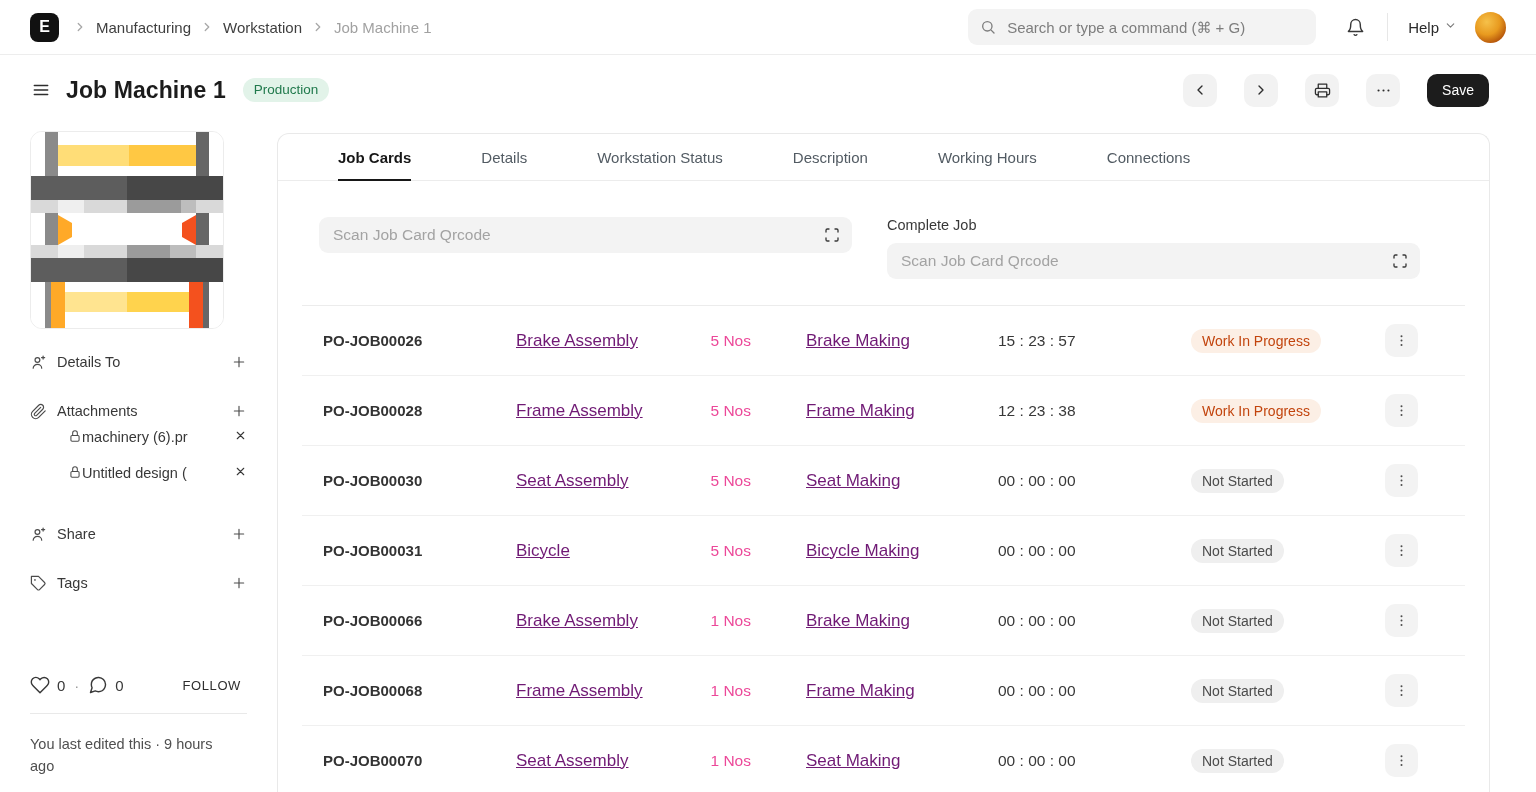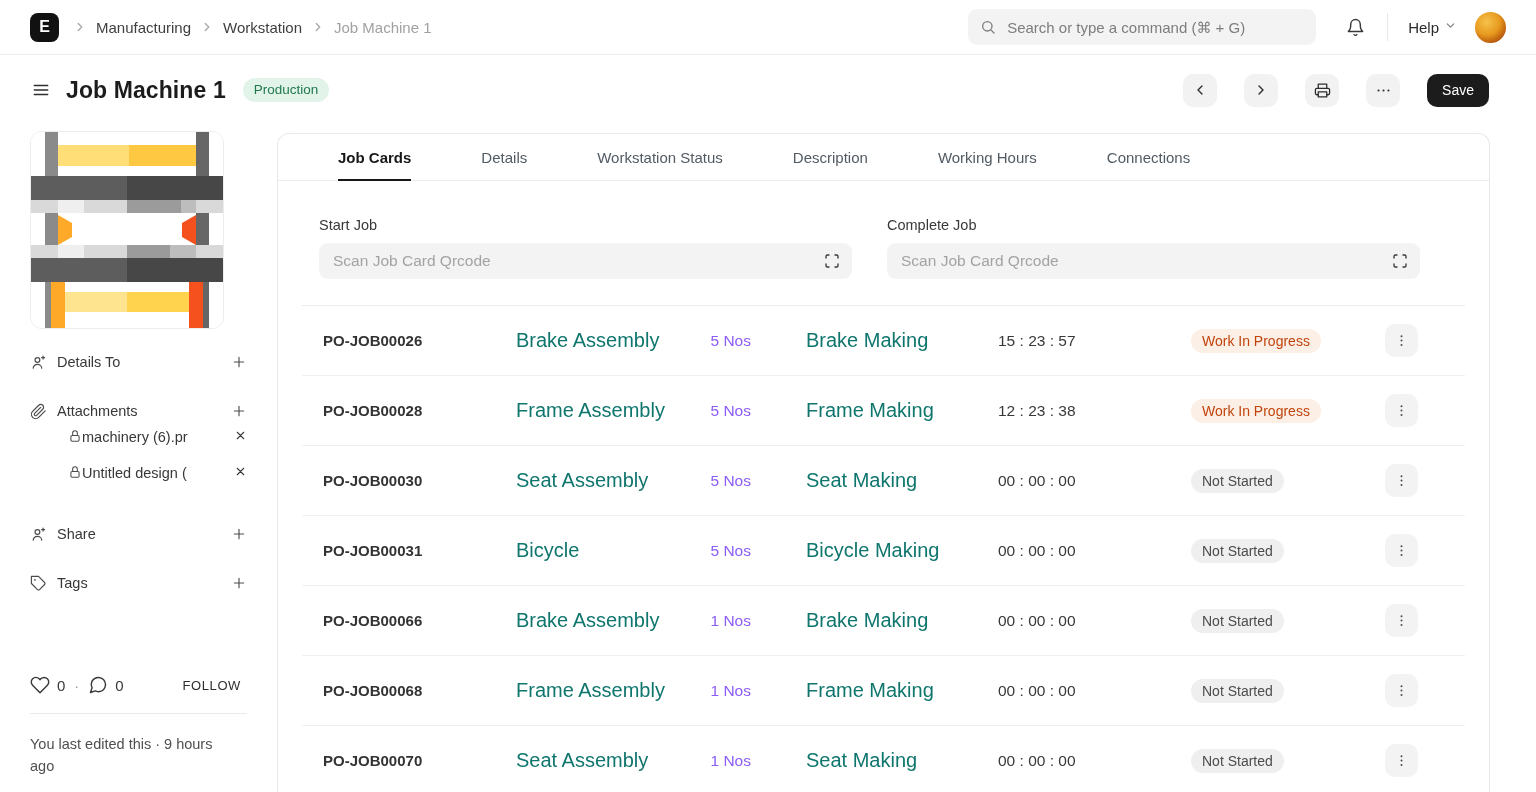--- a/index.html
+++ b/index.html
@@ -84,22 +84,22 @@
                            font-family:"Liberation Sans", sans-serif; }
   .scan-input-wrap input::placeholder { color:#a3a3a3; }
   .scan-icon { color:#383838; cursor:pointer; }
 
   
   .job-table { margin:0 24px; border-top:1px solid #ececec; }
   .job-row { height:70px; display:grid; align-items:center; padding-left:21px; cursor:pointer;
              grid-template-columns:193px 175px 60px 247px 193px 194px 33px;
              border-bottom:1px solid #f0f0f0; }
   .cell-id { font-weight:700; font-size:15px; color:#333333; }
-  .cell-item, .cell-op { font-size:20px; color:#0f766e; }
-  .cell-qty { font-size:15.5px; color:#8b5cf6; text-align:right; }
+  .cell-item, .cell-op { font-size:17px; color:#701a75;text-decoration:underline; }
+  .cell-qty { font-size:15.5px; color:#ec4899; text-align:right; }
   .cell-op { padding-left:55px; }
   .cell-time { font-size:15.5px; color:#383838; }
   .badge.wip { background:var(--wip-bg,#fcefe5); color:var(--wip-text,#c2440d); font-size:14px; }
   .badge.neutral { background:var(--neutral-bg,#efefef); color:var(--neutral-text,#4c4c4c); font-size:14px; }
   .kebab-btn { width:33px; height:33px; border-radius:10px; background:#f3f3f3; border:none; cursor:pointer;
                display:flex; align-items:center; justify-content:center; color:#4c4c4c; }
 </style>
 </head>
 <body>
 
@@ -321,21 +321,20 @@
       <div class="tab active">Job Cards</div>
       <div class="tab">Details</div>
       <div class="tab">Workstation Status</div>
       <div class="tab">Description</div>
       <div class="tab">Working Hours</div>
       <div class="tab">Connections</div>
     </div>
 
     <div class="scan-section">
       <div>
-        <div class="scan-label">Start Job</div>
         <div class="scan-input-wrap">
           <input type="text" placeholder="Scan Job Card Qrcode" style="">
           <span class="scan-icon">
             <svg width="16" height="16" viewBox="0 0 24 24" fill="none" stroke="currentColor" stroke-width="2" stroke-linecap="round">
                 <path d="M3 7.5V5a2 2 0 0 1 2-2h2.5"></path>
                 <path d="M16.5 3H19a2 2 0 0 1 2 2v2.5"></path>
                 <path d="M21 16.5V19a2 2 0 0 1-2 2h-2.5"></path>
                 <path d="M7.5 21H5a2 2 0 0 1-2-2v-2.5"></path>
               </svg>
           </span>

